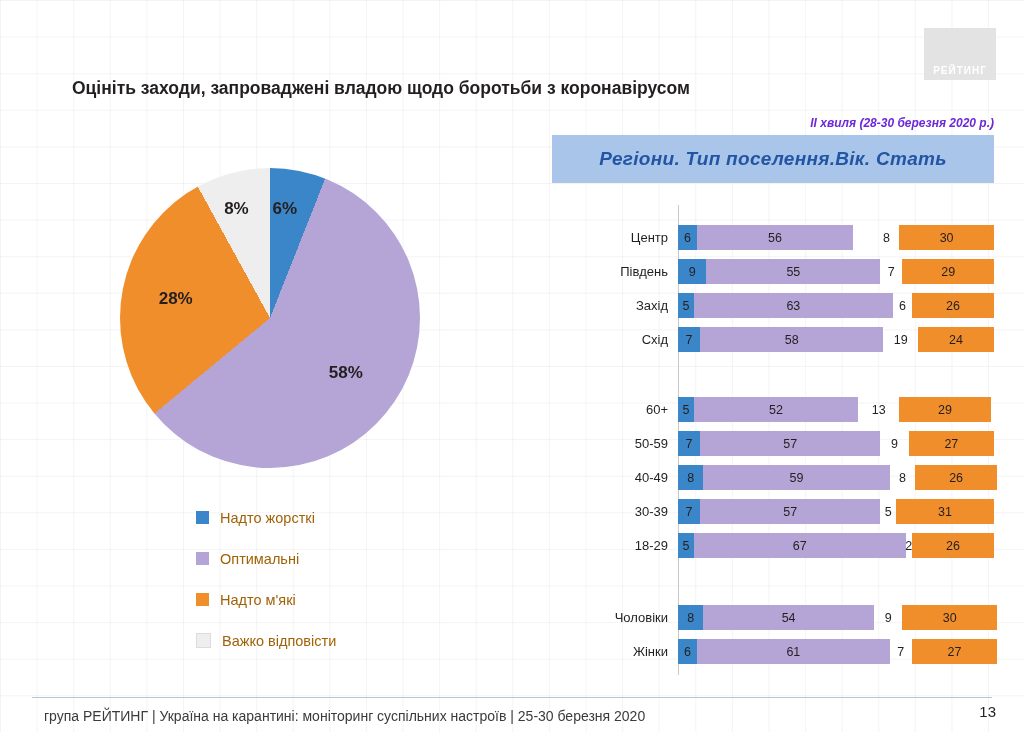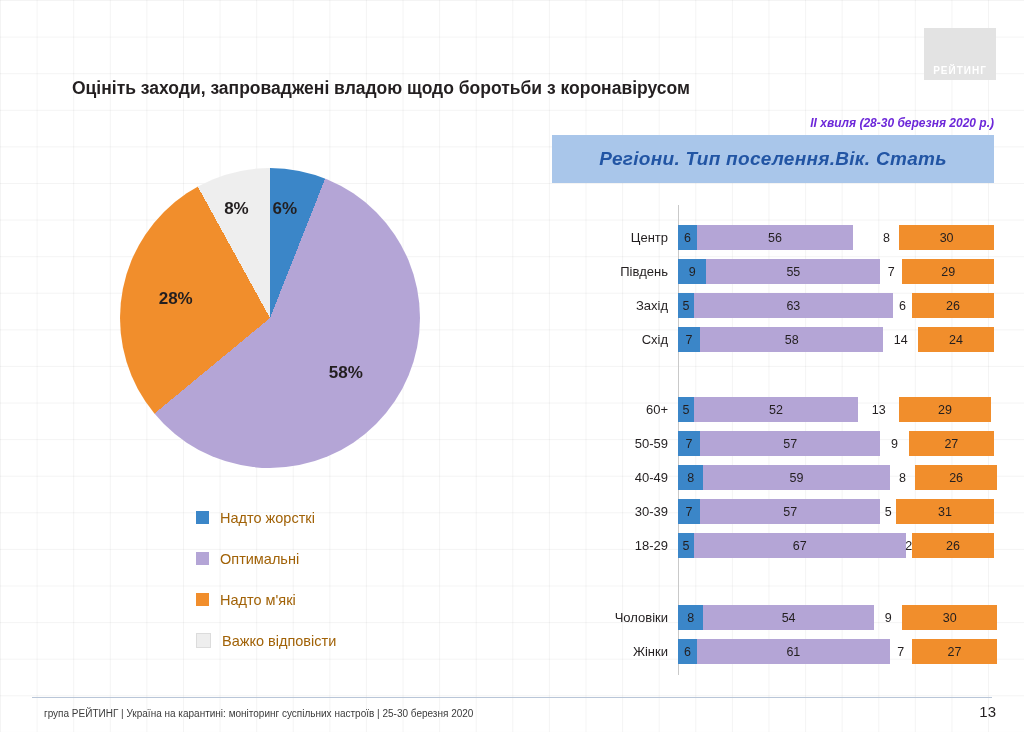--- a/index.html
+++ b/index.html
@@ -188,21 +188,21 @@
     left: 32px;
     top: 697px;
     width: 960px;
     height: 1px;
     background: #b9c6d8;
   }
   #footer-text {
     position: absolute;
     left: 44px;
     top: 708px;
-    font-size: 10px;
+    font-size: 14px;
     color: #3b3b3b;
   }
   #page-num {
     position: absolute;
     right: 28px;
     top: 703px;
     font-size: 15px;
     color: #231f20;
   }
 </style>
@@ -280,21 +280,21 @@
           <div class="seg" style="left: 15.8px; width: 199.08px; background: rgb(180, 165, 214);">63</div>
           <div class="seg seg-blank" style="left: 214.88px; width: 18.96px;">6</div>
           <div class="seg" style="left: 233.84px; width: 82.16px; background: rgb(241, 142, 44);">26</div>
         </div>
       </div>
       <div class="bar-row" style="top: 122px;">
         <div class="bar-cat">Схід</div>
         <div class="bar-track">
           <div class="seg" style="left: 0px; width: 22.12px; background: rgb(59, 134, 200);">7</div>
           <div class="seg" style="left: 22.12px; width: 183.28px; background: rgb(180, 165, 214);">58</div>
-          <div class="seg seg-blank" style="left: 205.4px; width: 34.76px;">14</div>
+          <div class="seg seg-blank" style="left: 205.4px; width: 34.76px;">19</div>
           <div class="seg" style="left: 240.16px; width: 75.84px; background: rgb(241, 142, 44);">24</div>
         </div>
       </div>
       <div class="bar-row" style="top: 192px;">
         <div class="bar-cat">60+</div>
         <div class="bar-track">
           <div class="seg" style="left: 0px; width: 15.8px; background: rgb(59, 134, 200);">5</div>
           <div class="seg" style="left: 15.8px; width: 164.32px; background: rgb(180, 165, 214);">52</div>
           <div class="seg seg-blank" style="left: 180.12px; width: 41.08px;">13</div>
           <div class="seg" style="left: 221.2px; width: 91.64px; background: rgb(241, 142, 44);">29</div>

